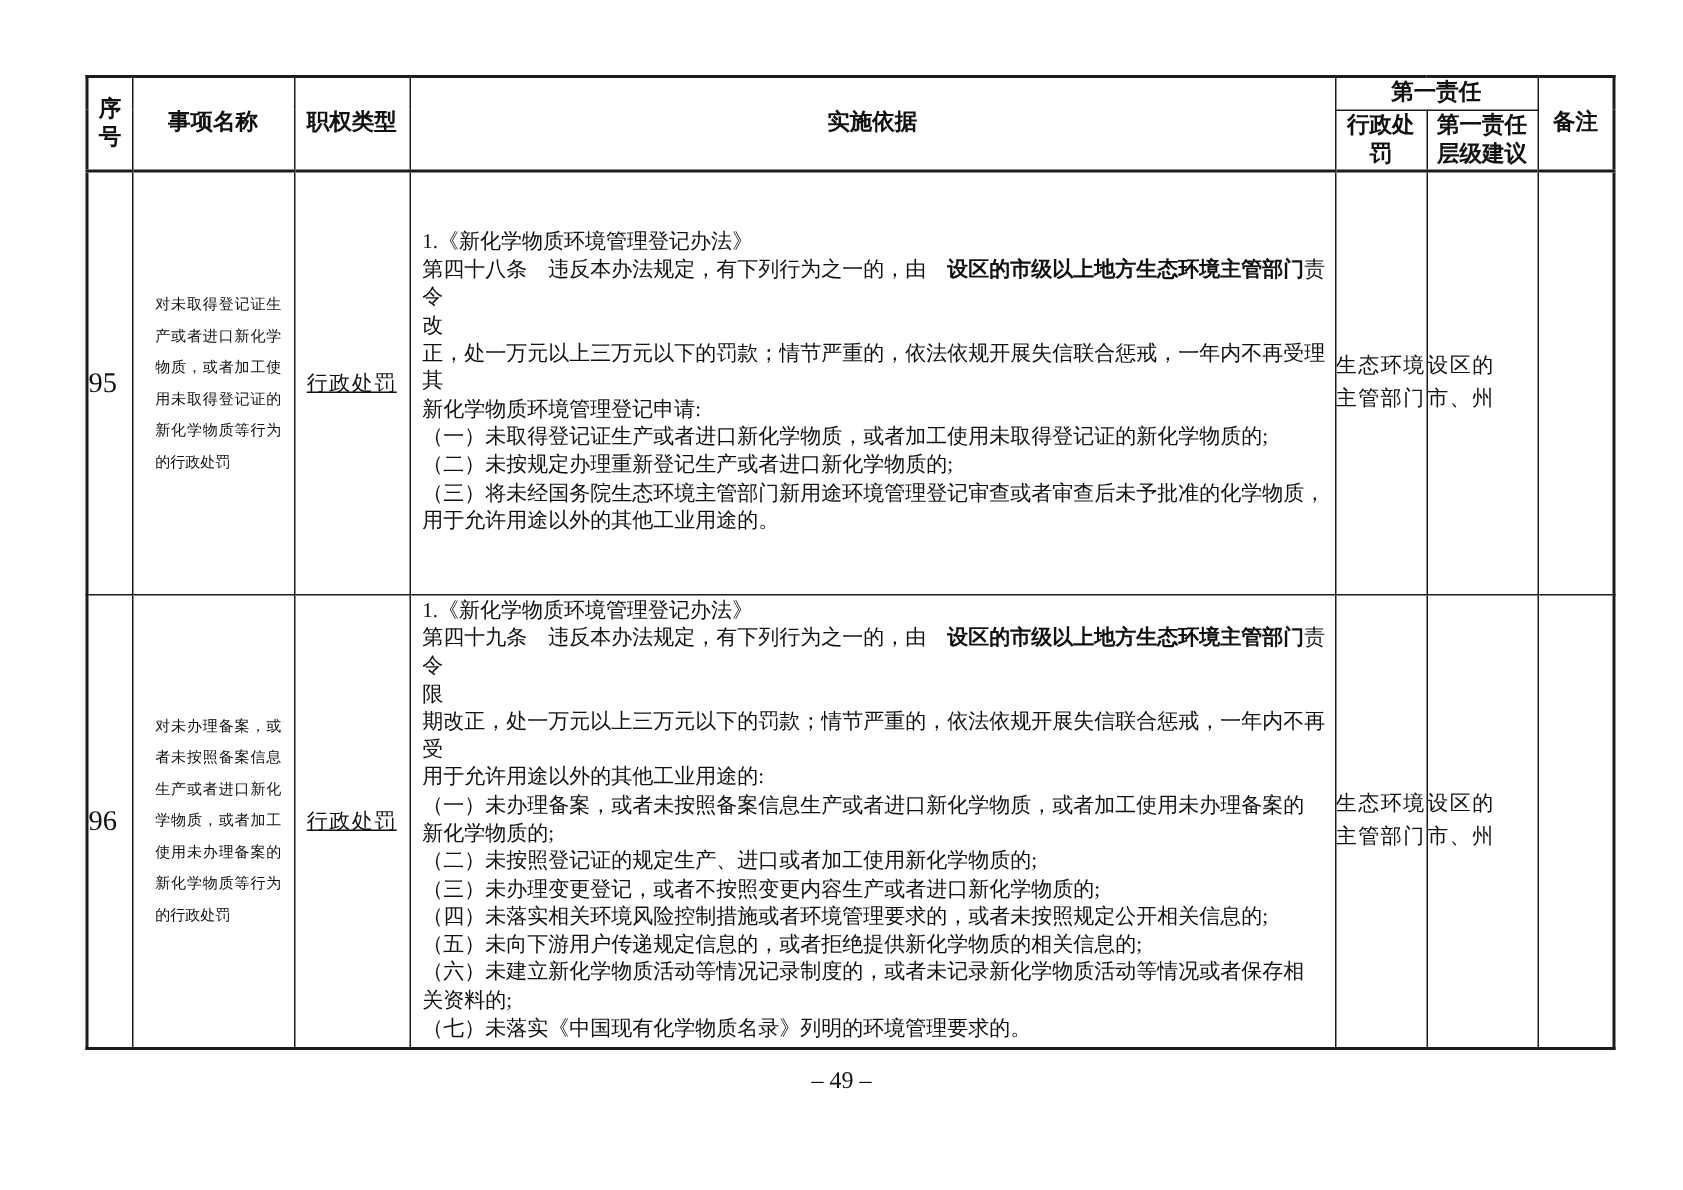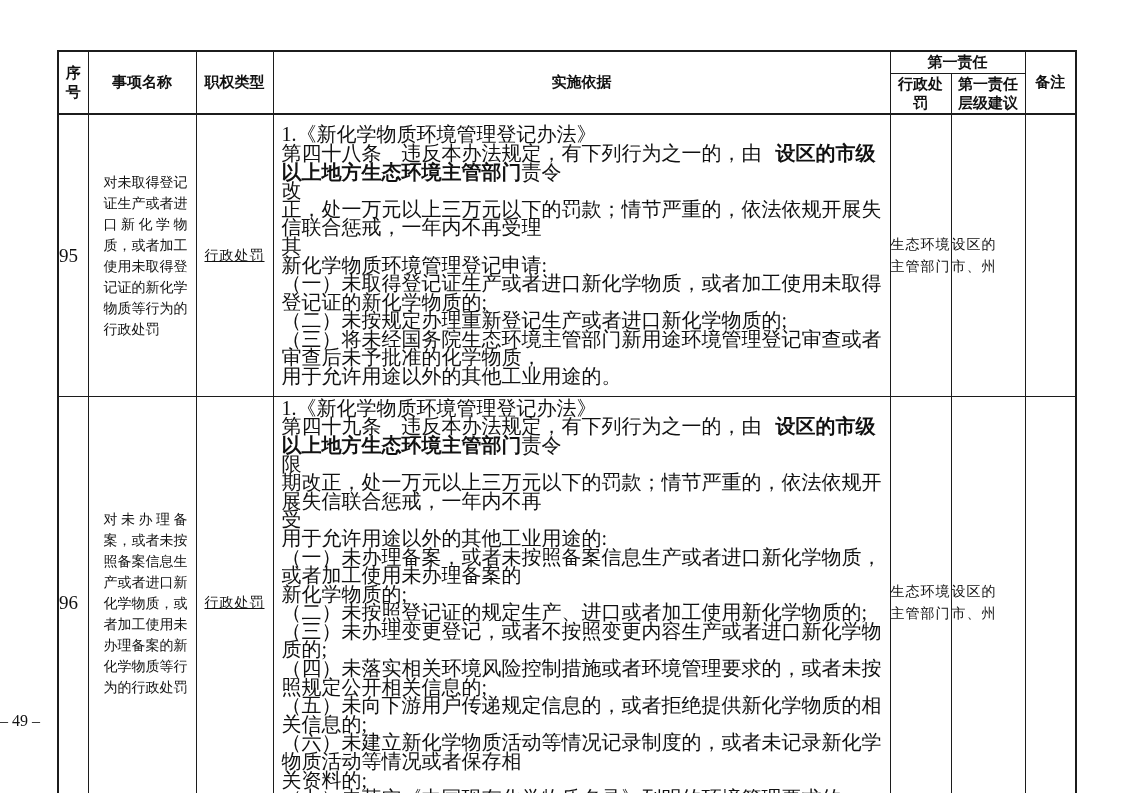--- a/index.html
+++ b/index.html
@@ -46,52 +46,53 @@
   .doc-table tbody tr:first-child td { border-top-width: 2px; }
   .doc-table thead tr.h2 th,
   .doc-table thead th[rowspan] { border-bottom-width: 2px; }
   tbody tr.row-95 { height: 282px; }
   tbody tr.row-96 { height: 280px; }
 
   td.c-seq {
     font-size: 19px;
   }
   td.c-name {
-    font-size: 14px;
+    font-size: 10px;
     text-align: justify;
     word-break: break-all;
     padding: 0 8px 0 15px;
     line-height: 21px;
   }
   td.c-type {
     font-size: 14px;
     text-align: center;
     letter-spacing: 1px;
     text-decoration: underline;
   }
   td.c-basis {
-    font-size: 20px;
+    font-size: 14px;
     text-align: left;
     padding: 2px 6px 2px 8px;
     line-height: 18.6px;
   }
   td.c-basis .seg-b { font-weight: 700; margin-left: 14px; }
   td.c-dept, td.c-level {
     font-size: 14px;
     text-align: left;
     white-space: pre-line;
     line-height: 22px;
     letter-spacing: 1px;
   }
   .prewrap { white-space: pre-line; }
   .page-number {
     position: absolute;
     top: 712px;
     left: 0;
     width: 1122px;
+    text-align: center;
     font-size: 16px;
     color: #111111;
   }
 </style>
 </head>
 <body>
 
 <div class="page">
 
   <table class="doc-table">

